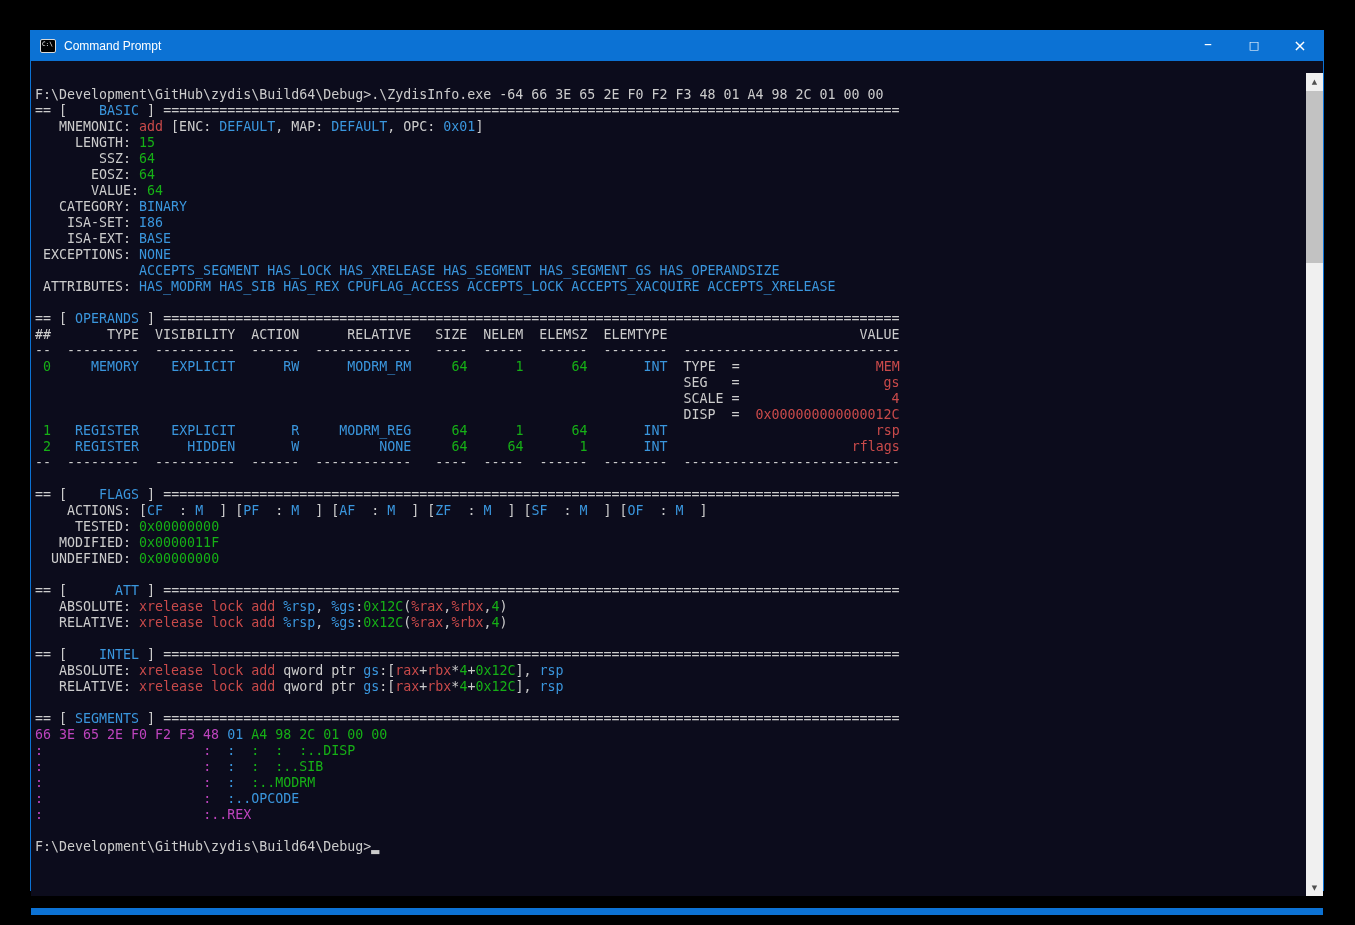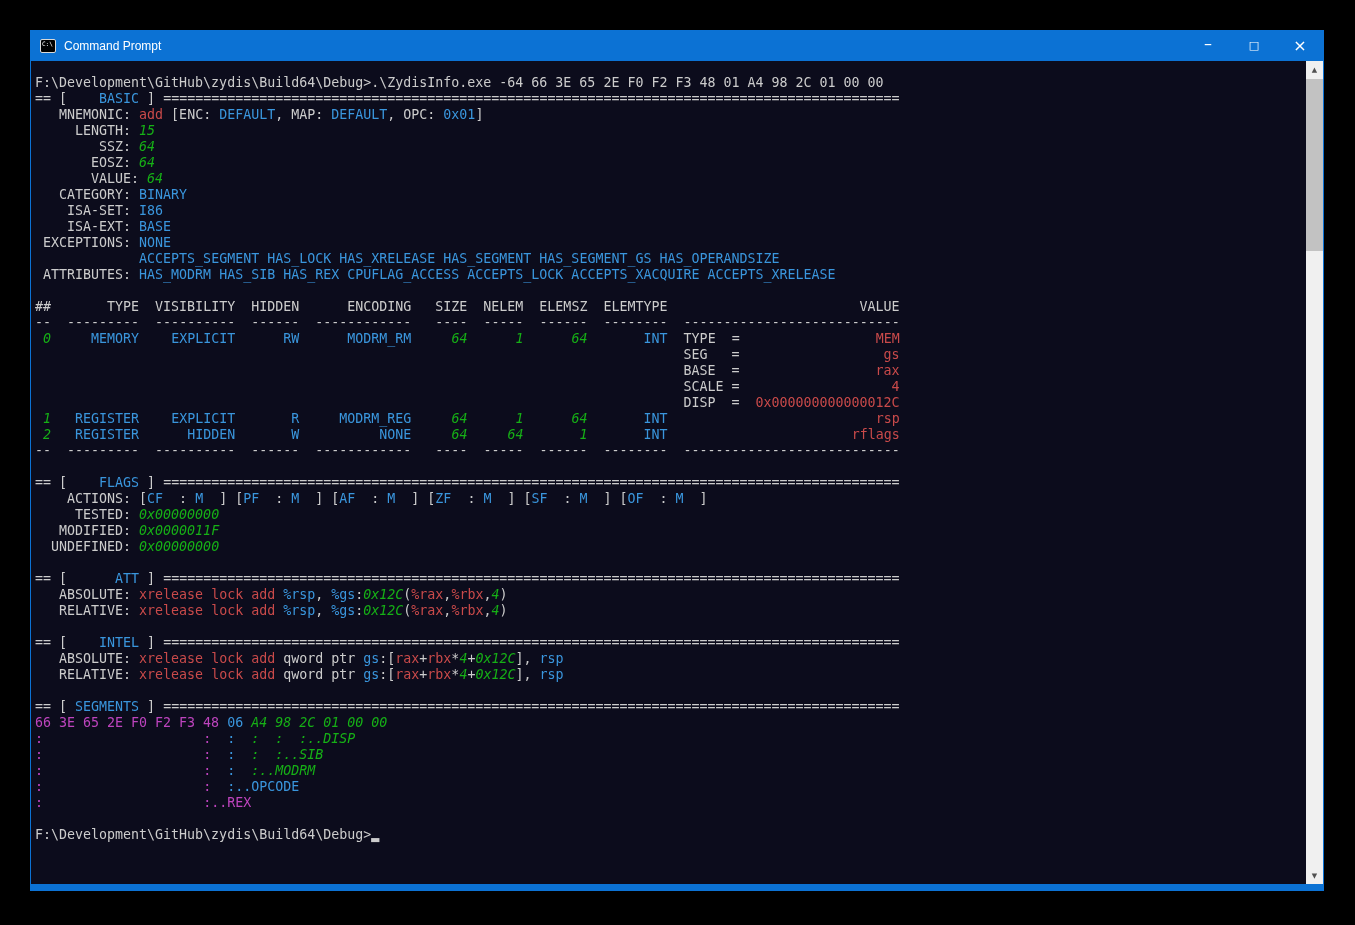--- a/index.html
+++ b/index.html
@@ -12,20 +12,21 @@
   }
   .window {
     position: absolute;
     left: 30px; top: 30px;
     width: 1294px; height: 861px;
     display: flex;
     flex-direction: column;
     background: var(--bg);
     border-left: 1px solid var(--accent);
     border-right: 1px solid var(--accent);
+    gap: 12px;
   }
   .titlebar {
     flex: 0 0 31px;
     background: var(--accent);
     display: flex;
     align-items: stretch;
     justify-content: space-between;
   }
   .titlebar-left {
     display: flex;
@@ -74,21 +75,21 @@
     background: var(--bg);
     padding: 14px 0 0 4px;
     font-family: "DejaVu Sans Mono", "Liberation Mono", monospace;
     font-size: 13.3px;
     line-height: 16px;
     overflow: hidden;
   }
   .tline { height: 16px; white-space: pre; }
   .c-d { color: var(--fg); }
   .c-b { color: var(--blue); }
-  .c-g { color: var(--green); font-style: italic; }
+  .c-g { color: var(--green); }
   .c-r { color: var(--red); }
   .c-m { color: var(--magenta); }
   .scrollbar {
     flex: 0 0 17px;
     background: var(--track);
     display: flex;
     flex-direction: column;
   }
   .sb-btn {
     flex: 0 0 17px;
@@ -134,25 +135,25 @@
         <div class="tline"><span class="c-d">        SSZ: </span><span class="c-g">64</span></div>
         <div class="tline"><span class="c-d">       EOSZ: </span><span class="c-g">64</span></div>
         <div class="tline"><span class="c-d">       VALUE: </span><span class="c-g">64</span></div>
         <div class="tline"><span class="c-d">   CATEGORY: </span><span class="c-b">BINARY</span></div>
         <div class="tline"><span class="c-d">    ISA-SET: </span><span class="c-b">I86</span></div>
         <div class="tline"><span class="c-d">    ISA-EXT: </span><span class="c-b">BASE</span></div>
         <div class="tline"><span class="c-d"> EXCEPTIONS: </span><span class="c-b">NONE</span></div>
         <div class="tline"><span class="c-d">             </span><span class="c-b">ACCEPTS_SEGMENT HAS_LOCK HAS_XRELEASE HAS_SEGMENT HAS_SEGMENT_GS HAS_OPERANDSIZE</span></div>
         <div class="tline"><span class="c-d"> ATTRIBUTES: </span><span class="c-b">HAS_MODRM HAS_SIB HAS_REX CPUFLAG_ACCESS ACCEPTS_LOCK ACCEPTS_XACQUIRE ACCEPTS_XRELEASE</span></div>
         <div class="tline"></div>
-        <div class="tline"><span class="c-d">##</span><span class="c-d">       </span><span class="c-d">TYPE  VISIBILITY  HIDDEN      ENCODING   SIZE  NELEM  ELEMSZ  ELEMTYPE</span><span class="c-d">                        </span><span class="c-d">VALUE</span></div>
+        <div class="tline"><span class="c-d">== [</span><span class="c-b"> OPERANDS</span><span class="c-d"> ] </span><span class="c-d">============================================================================================</span></div>
+        <div class="tline"><span class="c-d">##</span><span class="c-d">       </span><span class="c-d">TYPE  VISIBILITY  ACTION      RELATIVE   SIZE  NELEM  ELEMSZ  ELEMTYPE</span><span class="c-d">                        </span><span class="c-d">VALUE</span></div>
         <div class="tline"><span class="c-d">--</span><span class="c-d">  </span><span class="c-d">---------</span><span class="c-d">  </span><span class="c-d">----------</span><span class="c-d">  </span><span class="c-d">------</span><span class="c-d">  </span><span class="c-d">------------</span><span class="c-d">   </span><span class="c-d">----</span><span class="c-d">  </span><span class="c-d">-----</span><span class="c-d">  </span><span class="c-d">------</span><span class="c-d">  </span><span class="c-d">--------</span><span class="c-d">  </span><span class="c-d">---------------------------</span></div>
         <div class="tline"><span class="c-d"> </span><span class="c-g">0</span><span class="c-d">     </span><span class="c-b">MEMORY</span><span class="c-d">    </span><span class="c-b">EXPLICIT</span><span class="c-d">      </span><span class="c-b">RW</span><span class="c-d">      </span><span class="c-b">MODRM_RM</span><span class="c-d">     </span><span class="c-g">64</span><span class="c-d">      </span><span class="c-g">1</span><span class="c-d">      </span><span class="c-g">64</span><span class="c-d">       </span><span class="c-b">INT</span><span class="c-d">  </span><span class="c-d">TYPE  =</span><span class="c-d">                 </span><span class="c-r">MEM</span></div>
         <div class="tline"><span class="c-d">                                                                                 </span><span class="c-d">SEG   =</span><span class="c-d">                  </span><span class="c-r">gs</span></div>
-        <div class="tline"><span class="c-d">                                                                                 </span><span class="c-d">BASE  =</span><span class="c-d">                 </span><span class="c-r">rax</span></div>
         <div class="tline"><span class="c-d">                                                                                 </span><span class="c-d">SCALE =</span><span class="c-d">                   </span><span class="c-r">4</span></div>
         <div class="tline"><span class="c-d">                                                                                 </span><span class="c-d">DISP  =</span><span class="c-d">  </span><span class="c-r">0x000000000000012C</span></div>
         <div class="tline"><span class="c-d"> </span><span class="c-g">1</span><span class="c-d">   </span><span class="c-b">REGISTER</span><span class="c-d">    </span><span class="c-b">EXPLICIT</span><span class="c-d">       </span><span class="c-b">R</span><span class="c-d">     </span><span class="c-b">MODRM_REG</span><span class="c-d">     </span><span class="c-g">64</span><span class="c-d">      </span><span class="c-g">1</span><span class="c-d">      </span><span class="c-g">64</span><span class="c-d">       </span><span class="c-b">INT</span><span class="c-d">                          </span><span class="c-r">rsp</span></div>
         <div class="tline"><span class="c-d"> </span><span class="c-g">2</span><span class="c-d">   </span><span class="c-b">REGISTER</span><span class="c-d">      </span><span class="c-b">HIDDEN</span><span class="c-d">       </span><span class="c-b">W</span><span class="c-d">          </span><span class="c-b">NONE</span><span class="c-d">     </span><span class="c-g">64</span><span class="c-d">     </span><span class="c-g">64</span><span class="c-d">       </span><span class="c-g">1</span><span class="c-d">       </span><span class="c-b">INT</span><span class="c-d">                       </span><span class="c-r">rflags</span></div>
         <div class="tline"><span class="c-d">--</span><span class="c-d">  </span><span class="c-d">---------</span><span class="c-d">  </span><span class="c-d">----------</span><span class="c-d">  </span><span class="c-d">------</span><span class="c-d">  </span><span class="c-d">------------</span><span class="c-d">   </span><span class="c-d">----</span><span class="c-d">  </span><span class="c-d">-----</span><span class="c-d">  </span><span class="c-d">------</span><span class="c-d">  </span><span class="c-d">--------</span><span class="c-d">  </span><span class="c-d">---------------------------</span></div>
         <div class="tline"></div>
         <div class="tline"><span class="c-d">== [</span><span class="c-b">    FLAGS</span><span class="c-d"> ] </span><span class="c-d">============================================================================================</span></div>
         <div class="tline"><span class="c-d">    ACTIONS: [</span><span class="c-b">CF</span><span class="c-d">  : </span><span class="c-b">M</span><span class="c-d">  ] [</span><span class="c-b">PF</span><span class="c-d">  : </span><span class="c-b">M</span><span class="c-d">  ] [</span><span class="c-b">AF</span><span class="c-d">  : </span><span class="c-b">M</span><span class="c-d">  ] [</span><span class="c-b">ZF</span><span class="c-d">  : </span><span class="c-b">M</span><span class="c-d">  ] [</span><span class="c-b">SF</span><span class="c-d">  : </span><span class="c-b">M</span><span class="c-d">  ] [</span><span class="c-b">OF</span><span class="c-d">  : </span><span class="c-b">M</span><span class="c-d">  ]</span></div>
         <div class="tline"><span class="c-d">     TESTED: </span><span class="c-g">0x00000000</span></div>
         <div class="tline"><span class="c-d">   MODIFIED: </span><span class="c-g">0x0000011F</span></div>
@@ -160,21 +161,21 @@
         <div class="tline"></div>
         <div class="tline"><span class="c-d">== [</span><span class="c-b">      ATT</span><span class="c-d"> ] </span><span class="c-d">============================================================================================</span></div>
         <div class="tline"><span class="c-d">   ABSOLUTE: </span><span class="c-r">xrelease lock add </span><span class="c-b">%rsp</span><span class="c-d">, </span><span class="c-b">%gs</span><span class="c-d">:</span><span class="c-g">0x12C</span><span class="c-d">(</span><span class="c-r">%rax</span><span class="c-d">,</span><span class="c-r">%rbx</span><span class="c-d">,</span><span class="c-g">4</span><span class="c-d">)</span></div>
         <div class="tline"><span class="c-d">   RELATIVE: </span><span class="c-r">xrelease lock add </span><span class="c-b">%rsp</span><span class="c-d">, </span><span class="c-b">%gs</span><span class="c-d">:</span><span class="c-g">0x12C</span><span class="c-d">(</span><span class="c-r">%rax</span><span class="c-d">,</span><span class="c-r">%rbx</span><span class="c-d">,</span><span class="c-g">4</span><span class="c-d">)</span></div>
         <div class="tline"></div>
         <div class="tline"><span class="c-d">== [</span><span class="c-b">    INTEL</span><span class="c-d"> ] </span><span class="c-d">============================================================================================</span></div>
         <div class="tline"><span class="c-d">   ABSOLUTE: </span><span class="c-r">xrelease lock add </span><span class="c-d">qword ptr </span><span class="c-b">gs</span><span class="c-d">:[</span><span class="c-r">rax</span><span class="c-d">+</span><span class="c-r">rbx</span><span class="c-d">*</span><span class="c-g">4</span><span class="c-d">+</span><span class="c-g">0x12C</span><span class="c-d">], </span><span class="c-b">rsp</span></div>
         <div class="tline"><span class="c-d">   RELATIVE: </span><span class="c-r">xrelease lock add </span><span class="c-d">qword ptr </span><span class="c-b">gs</span><span class="c-d">:[</span><span class="c-r">rax</span><span class="c-d">+</span><span class="c-r">rbx</span><span class="c-d">*</span><span class="c-g">4</span><span class="c-d">+</span><span class="c-g">0x12C</span><span class="c-d">], </span><span class="c-b">rsp</span></div>
         <div class="tline"></div>
         <div class="tline"><span class="c-d">== [</span><span class="c-b"> SEGMENTS</span><span class="c-d"> ] </span><span class="c-d">============================================================================================</span></div>
-        <div class="tline"><span class="c-m">66 3E 65 2E F0 F2 F3 48</span><span class="c-d"> </span><span class="c-b">06</span><span class="c-d"> </span><span class="c-g">A4 98 2C 01 00 00</span></div>
+        <div class="tline"><span class="c-m">66 3E 65 2E F0 F2 F3 48</span><span class="c-d"> </span><span class="c-b">01</span><span class="c-d"> </span><span class="c-g">A4 98 2C 01 00 00</span></div>
         <div class="tline"><span class="c-m">:</span><span class="c-d">                    </span><span class="c-m">:</span><span class="c-d">  </span><span class="c-b">:</span><span class="c-d">  </span><span class="c-g">:</span><span class="c-d">  </span><span class="c-g">:</span><span class="c-d">  </span><span class="c-g">:..DISP</span></div>
         <div class="tline"><span class="c-m">:</span><span class="c-d">                    </span><span class="c-m">:</span><span class="c-d">  </span><span class="c-b">:</span><span class="c-d">  </span><span class="c-g">:</span><span class="c-d">  </span><span class="c-g">:..SIB</span></div>
         <div class="tline"><span class="c-m">:</span><span class="c-d">                    </span><span class="c-m">:</span><span class="c-d">  </span><span class="c-b">:</span><span class="c-d">  </span><span class="c-g">:..MODRM</span></div>
         <div class="tline"><span class="c-m">:</span><span class="c-d">                    </span><span class="c-m">:</span><span class="c-d">  </span><span class="c-b">:..OPCODE</span></div>
         <div class="tline"><span class="c-m">:</span><span class="c-d">                    </span><span class="c-m">:..REX</span></div>
         <div class="tline"></div>
         <div class="tline"><span class="c-d">F:\Development\GitHub\zydis\Build64\Debug&gt;</span><span class="c-d">▂</span></div>
       </div>
     <div class="scrollbar">
       <div class="sb-btn">▲</div>

